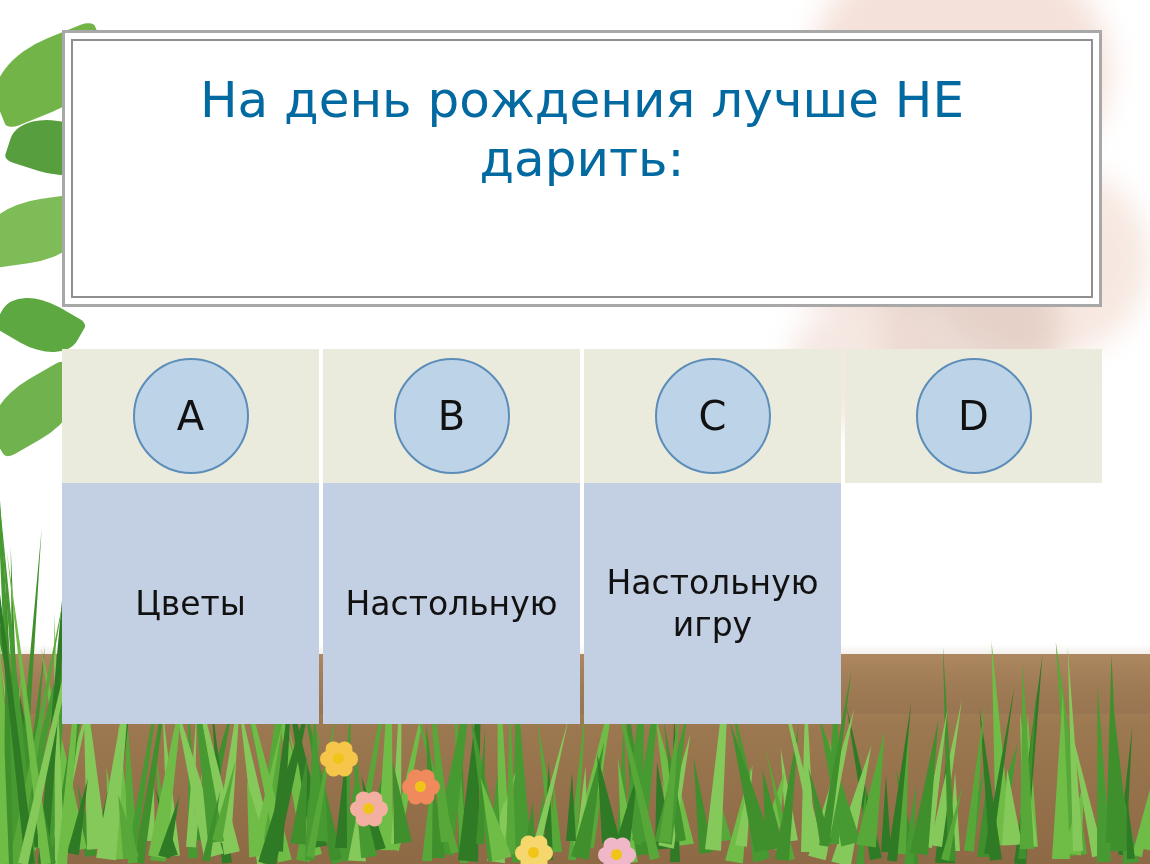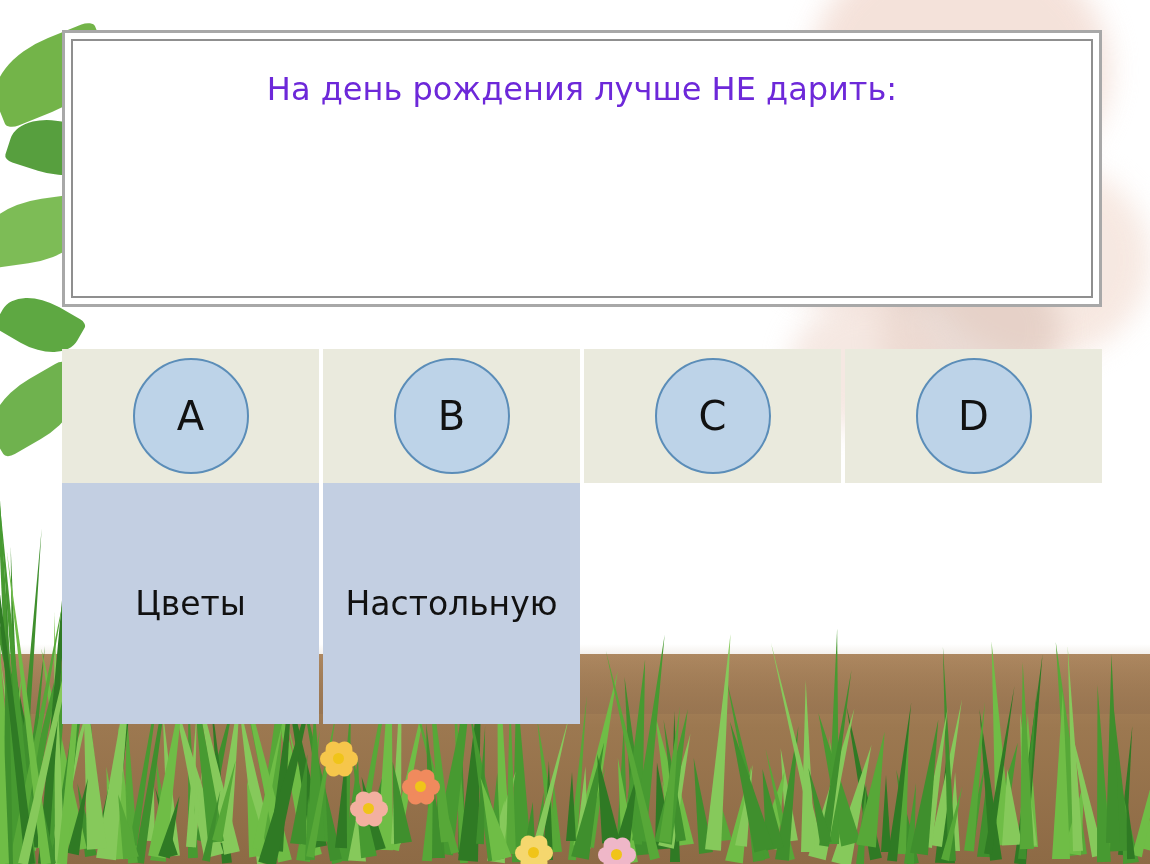--- a/index.html
+++ b/index.html
@@ -123,22 +123,22 @@
   }
   .q-number {
     color: #e8090b;
     font-size: 32px;
     font-weight: bold;
     line-height: 1.1;
     margin-bottom: 8px;
     text-align: center;
   }
   .q-text {
-    color: #6d28d9;
-    font-size: 32px;
+    color: #0369a1;
+    font-size: 50px;
     line-height: 1.18;
     text-align: center;
     max-width: 900px;
     padding: 0 20px;
   }
 
   
   .answers {
     position: absolute;
     left: 62px;
@@ -517,15 +517,18 @@
         <span>D</span>
       </div>
     </div>
 
     <div class="option-cell">
       <span class="option-text">Цветы</span>
     </div>
     <div class="option-cell">
       <span class="option-text">Настольную</span>
     </div>
+    <div class="option-cell">
+      <span class="option-text">Настольную игру</span>
+    </div>
 
   </div>
 </div>
 
 </body></html>

